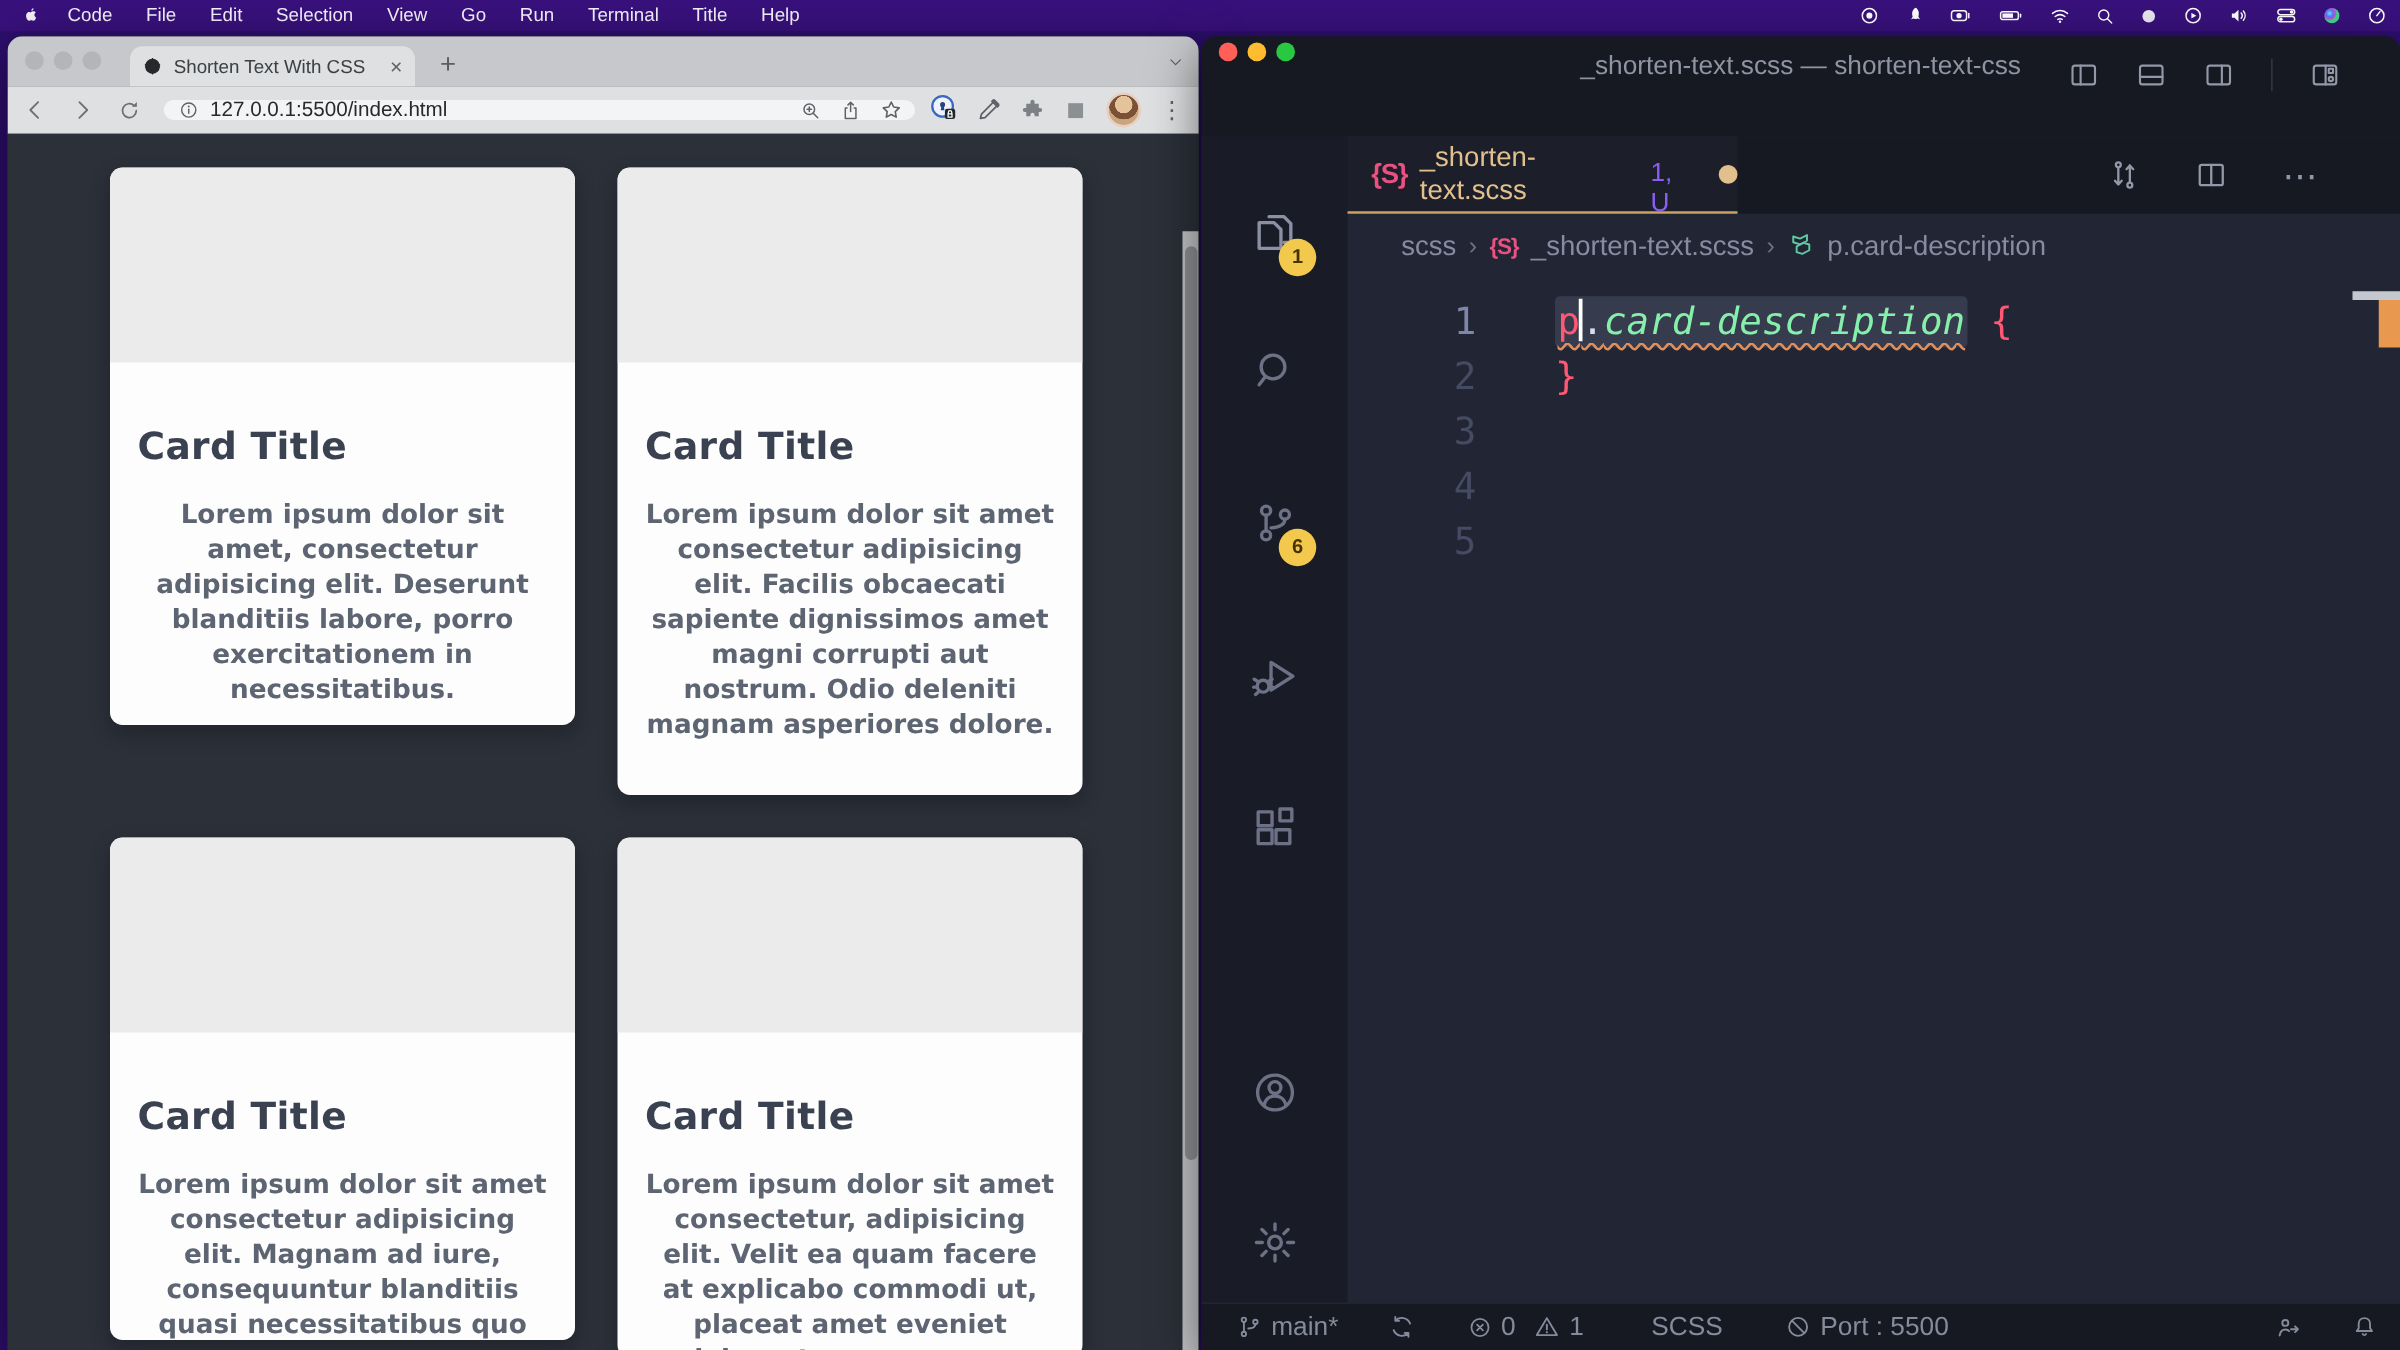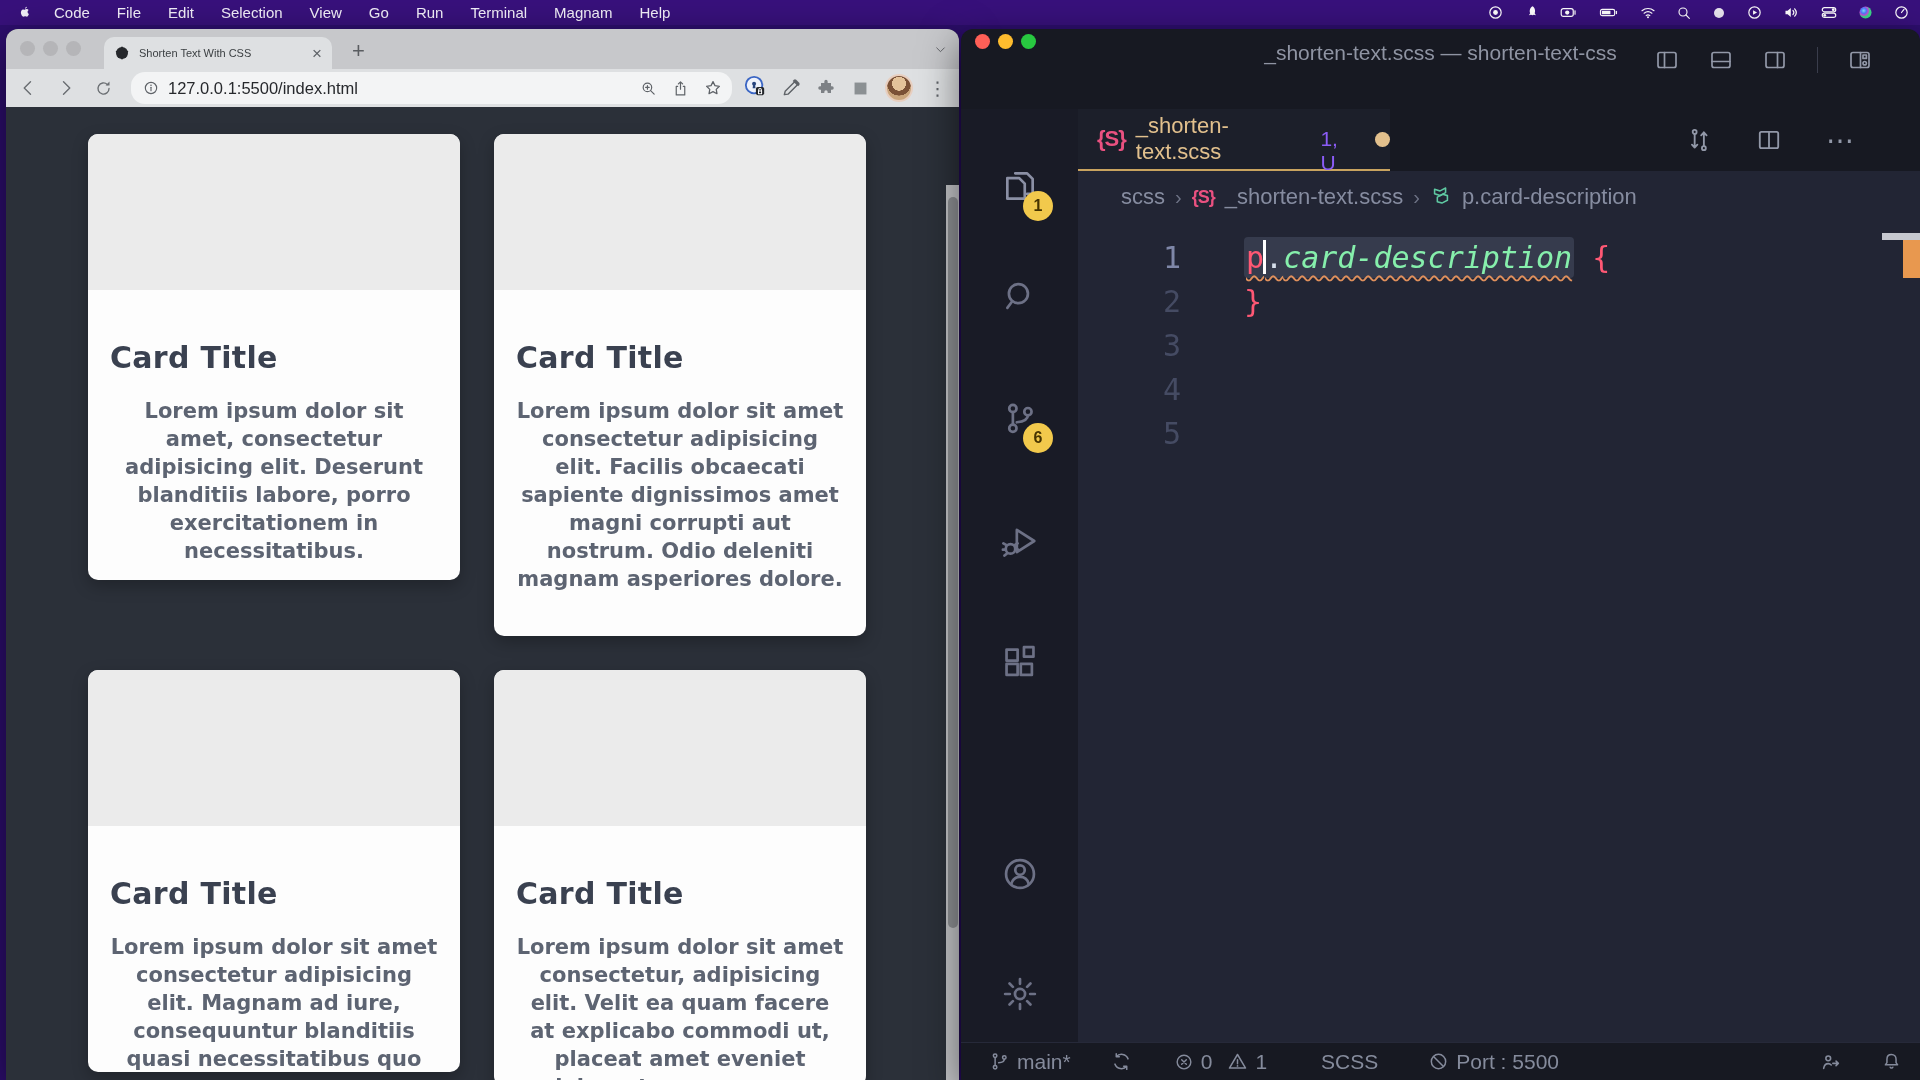--- a/index.html
+++ b/index.html
@@ -19,28 +19,28 @@
   .mstatus .icon{display:flex;align-items:center;}
 
   
   .bwin{position:absolute;left:6px;top:29px;width:953px;height:1051px;border-radius:12px 12px 0 0;
     overflow:hidden;box-shadow:0 12px 40px rgba(0,0,0,.55);background:#2b3039;}
   .btabstrip{position:absolute;left:0;top:0;width:100%;height:40px;background:#c7c8cb;}
   .blights{position:absolute;left:14px;top:12px;display:flex;gap:8px;}
   .blight{width:15px;height:15px;border-radius:50%;background:#b5b5b8;}
   .btab{position:absolute;left:98px;top:8px;width:228px;height:32px;background:#dee0e2;
     border-radius:10px 10px 0 0;display:flex;align-items:center;padding:0 10px;box-sizing:border-box;color:#3c4043;}
-  .btab .ttl{flex:1;font-size:11px;margin-left:9px;white-space:nowrap;overflow:hidden;}
+  .btab .ttl{flex:1;font-size:15px;margin-left:9px;white-space:nowrap;overflow:hidden;}
   .btab .x{color:#5f6368;font-size:17px;line-height:1;}
   .bnewtab{position:absolute;left:346px;top:9px;font-size:22px;color:#5a5d61;}
   .btabchev{position:absolute;right:12px;top:14px;color:#5a5d61;}
   .btoolbar{position:absolute;left:0;top:40px;width:100%;height:38px;background:#dee0e2;
     display:flex;align-items:center;padding:0 12px;box-sizing:border-box;color:#6b6f73;}
   .bnav{display:flex;gap:18px;align-items:center;margin-right:6px;}
-  .urlpill{flex:1;height:32px;background:#f3f4f5;border-radius:14px;margin:0 12px;
+  .urlpill{flex:1;height:16px;background:#f3f4f5;border-radius:14px;margin:0 12px;
     display:flex;align-items:center;padding:0 8px 0 12px;box-sizing:border-box;}
   .urltext{flex:1;font-size:16.5px;color:#27292d;margin-left:9px;white-space:nowrap;overflow:hidden;}
   .pillicons{display:flex;gap:15px;align-items:center;color:#5f6368;margin-right:2px;}
   .bext{display:flex;gap:15px;align-items:center;color:#5f6368;}
   .avatar{width:28px;height:28px;border-radius:50%;
     background:radial-gradient(circle at 50% 32%,#e4c39a 0 34%,#7a5136 35% 58%,#c9a57c 59% 100%);
     border:2px solid #e8cfc0;box-sizing:border-box;}
   .bcontent{position:absolute;left:0;top:78px;right:0;bottom:0;background:#2b3039;overflow:hidden;}
   .cards{position:absolute;left:82px;top:27px;display:grid;grid-template-columns:372px 372px;
     column-gap:25px;row-gap:24px;align-items:start;gap:34px;}
@@ -110,21 +110,21 @@
       </svg>
   </span>
   <span class="mi app">Code</span>
   <span class="mi">File</span>
   <span class="mi">Edit</span>
   <span class="mi">Selection</span>
   <span class="mi">View</span>
   <span class="mi">Go</span>
   <span class="mi">Run</span>
   <span class="mi">Terminal</span>
-  <span class="mi">Magnam</span>
+  <span class="mi">Title</span>
   <span class="mi">Help</span>
   <div class="mstatus">
     <span class="icon">
         <svg class="ic" width="17" height="17" viewBox="0 0 24 24">
           <circle cx="12" cy="12" r="8"></circle>
           <circle class="f" cx="12" cy="12" r="3.4"></circle>
         </svg>
       </span>
     <span class="icon">
         <svg class="ic" width="17" height="17" viewBox="0 0 24 24">

